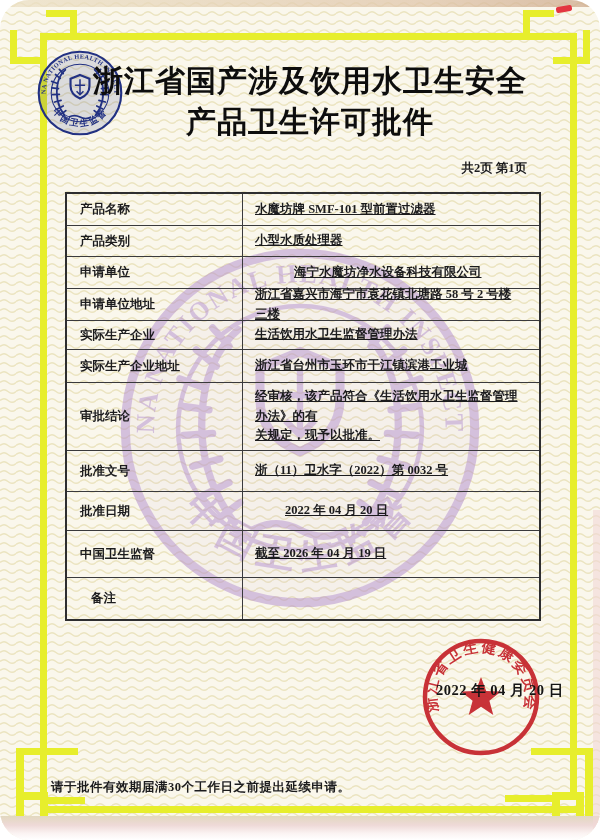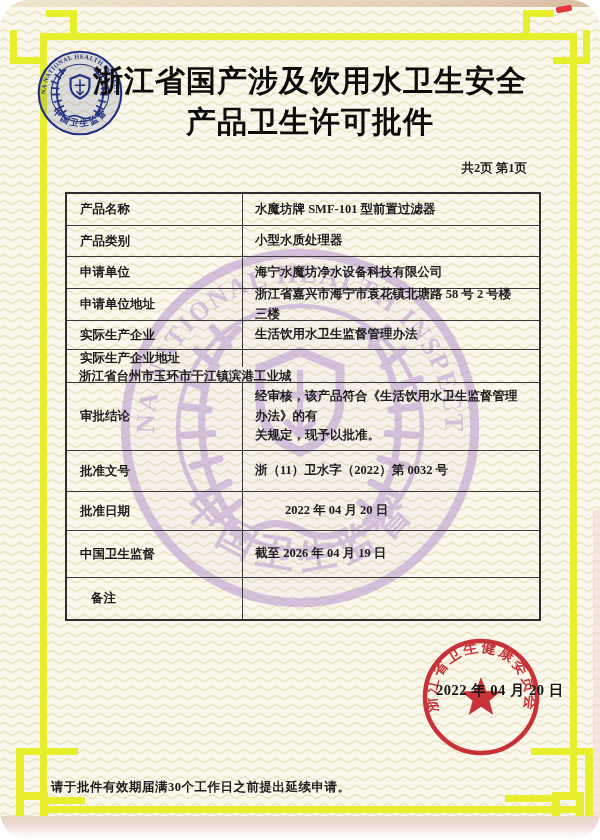--- a/index.html
+++ b/index.html
@@ -60,23 +60,23 @@
 
   
   .cert-table{position:absolute;left:65px;top:192px;width:472px;z-index:3;
     border:2px solid #2e2e30;box-sizing:content-box;
     font-weight:bold;font-size:12.5px;color:#1c1c1e;}
   .trow{display:flex;border-bottom:1.5px solid #3a3a3c;}
   .trow:last-child{border-bottom:none;}
   .cl{width:176px;border-right:1.5px solid #3a3a3c;display:flex;align-items:center;
     padding-left:13px;box-sizing:border-box;}
   .cv{flex:1;display:flex;align-items:center;padding-left:12px;padding-right:18px;
-    box-sizing:border-box;white-space:pre-line;line-height:1.55;}
-  .h0{height:31px;} .h1{height:30px;} .h2{height:31px;} .h3{height:31px;}
-  .h4{height:28px;} .h5{height:32px;flex-direction:column;} .h6{height:67px;} .h7{height:40px;}
+    box-sizing:border-box;white-space:pre-line;line-height:1.55;text-decoration:underline;}
+  .h0{height:31px;} .h1{height:30px;} .h2{height:31px;gap:39px;} .h3{height:31px;}
+  .h4{height:28px;} .h5{height:32px;} .h6{height:67px;} .h7{height:40px;}
   .h8{height:38px;} .h9{height:46px;} .h10{height:41px;}
   .indent-date{padding-left:42px;}
   .indent-remark{padding-left:24px;}
 
   
   .stamp{position:absolute;left:419px;top:635px;width:124px;height:124px;z-index:6;opacity:.93;}
   .stamp-date{position:absolute;left:436px;top:681px;width:160px;z-index:7;
     font-weight:bold;font-size:14.5px;letter-spacing:.5px;color:#151515;}
 
   

